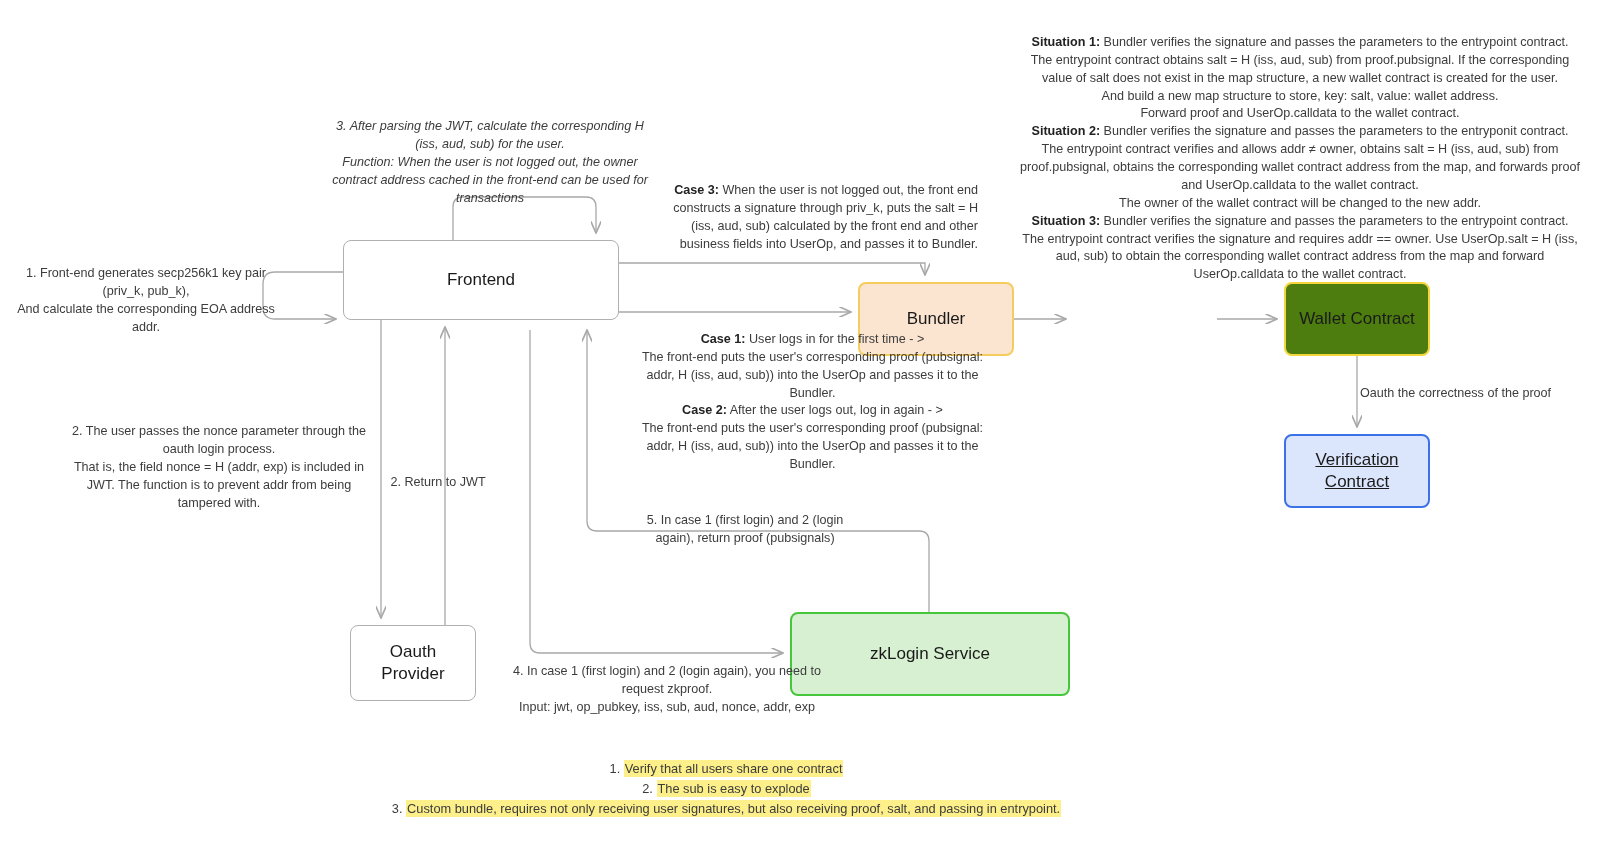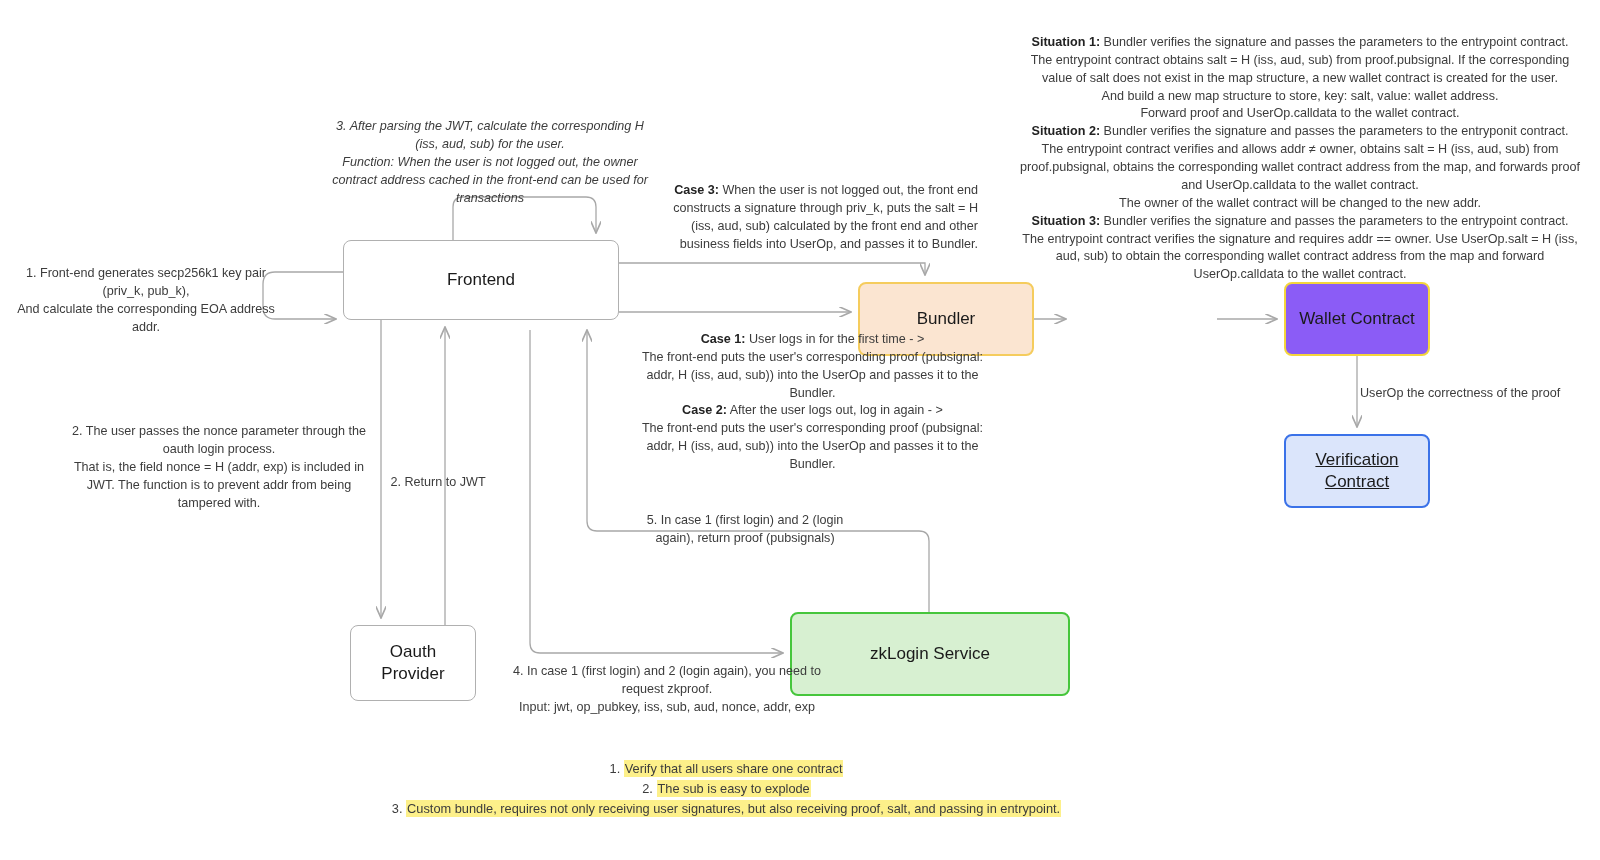--- a/index.html
+++ b/index.html
@@ -45,32 +45,32 @@
     left: 343px; top: 240px; width: 276px; height: 80px;
     background: #ffffff;
     border: 1.4px solid #b0b0b0;
   }
   .node-oauth {
     left: 350px; top: 625px; width: 126px; height: 76px;
     background: #ffffff;
     border: 1.4px solid #b0b0b0;
   }
   .node-bundler {
-    left: 858px; top: 282px; width: 176px; height: 74px;
+    left: 858px; top: 282px; width: 156px; height: 74px;
     background: #fbe5d1;
     border: 2px solid #f5cc5d;
   }
   .node-entrypoint {
     left: 1073px; top: 282px; width: 144px; height: 74px;
     background: #f6921e;
     border: 2px solid #f6c43c;
   }
   .node-wallet {
     left: 1284px; top: 282px; width: 146px; height: 74px;
-    background: #8b5cf6;
+    background: #4d7c0f;
     border: 2px solid #f4d53c;
   }
   .node-verification {
     left: 1284px; top: 434px; width: 146px; height: 74px;
     background: #dbe5fb;
     border: 2px solid #3b72e8;
     text-decoration: underline;
   }
   .node-zklogin {
     left: 790px; top: 612px; width: 280px; height: 84px;
@@ -206,21 +206,21 @@
 The front-end puts the user's corresponding proof (pubsignal: addr, H (iss, aud, sub)) into the UserOp and passes it to the Bundler.</span></span>
     <span><b>Case 2:</b><span> After the user logs out, log in again - &gt;
 The front-end puts the user's corresponding proof (pubsignal: addr, H (iss, aud, sub)) into the UserOp and passes it to the Bundler.</span></span>
   </div>
 
   <div class="note note-4">4. In case 1 (first login) and 2 (login again), you need to request zkproof.
 Input: jwt, op_pubkey, iss, sub, aud, nonce, addr, exp</div>
   <div class="note note-5">5. In case 1 (first login) and 2 (login again), return proof (pubsignals)</div>
 
   <div class="note note-return-jwt">2. Return to JWT</div>
-  <div class="note note-verify-proof">UserOp the correctness of the proof</div>
+  <div class="note note-verify-proof">Oauth the correctness of the proof</div>
 
   <div class="bottom-notes">
     <div><span>1.</span> <span class="hl">Verify that all users share one contract</span></div>
     <div><span>2.</span> <span class="hl">The sub is easy to explode</span></div>
     <div><span>3.</span> <span class="hl">Custom bundle, requires not only receiving user signatures, but also receiving proof, salt, and passing in entrypoint.</span></div>
   </div>
 
 </div>
 
 </body></html>

